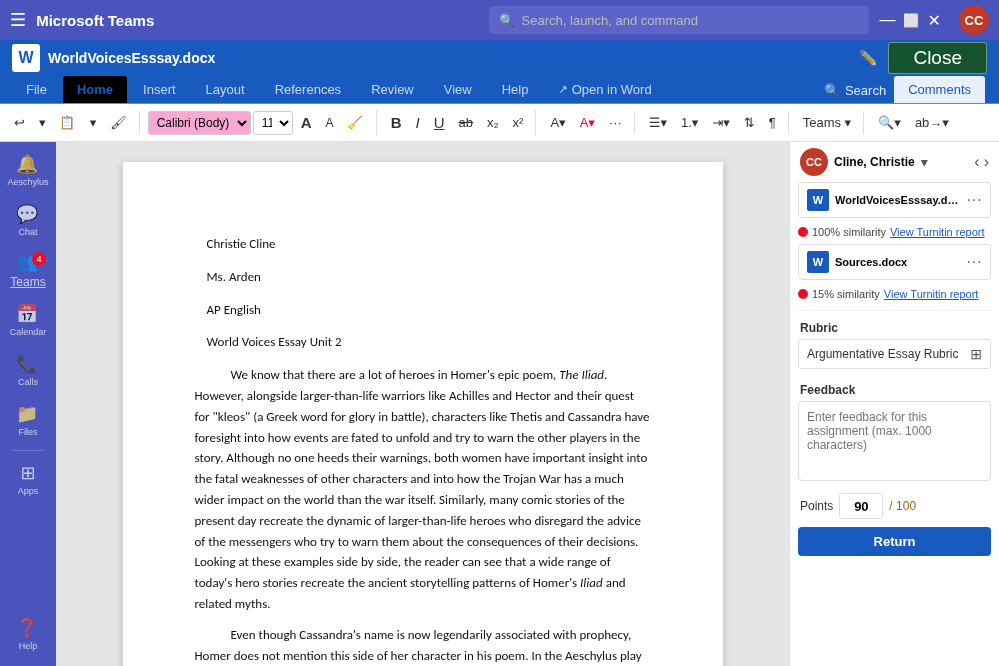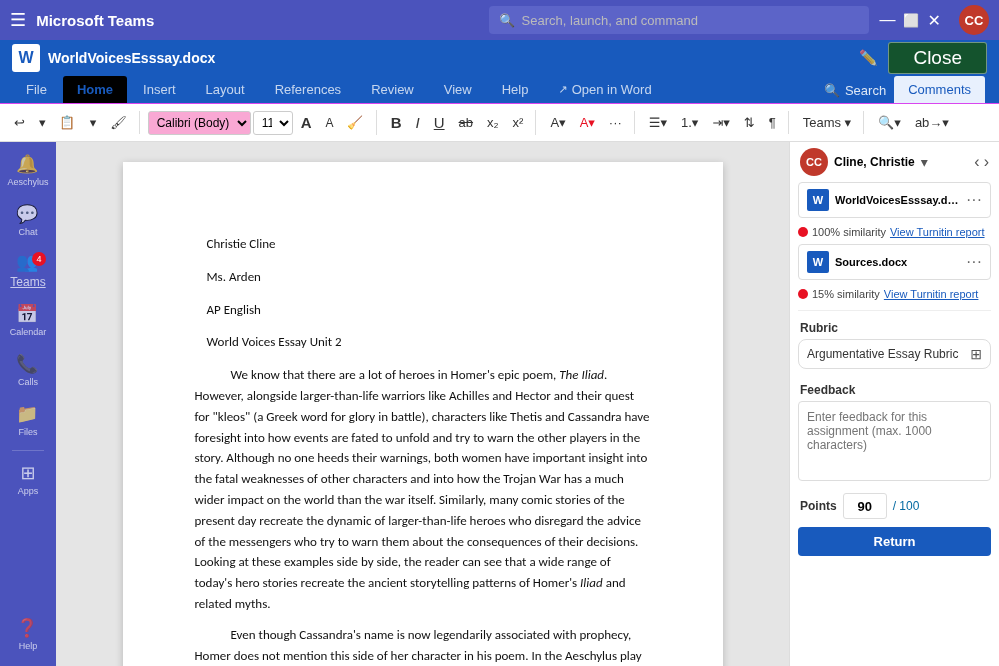--- a/index.html
+++ b/index.html
@@ -295,21 +295,21 @@
     .dot-red { width: 10px; height: 10px; border-radius: 50%; background: #e81123; flex-shrink: 0; }
     .sim-link { color: #185abd; text-decoration: underline; cursor: pointer; }
 
     .panel-divider { height: 1px; background: #eee; margin: 4px 8px; }
 
     .section-label { font-size: 12px; font-weight: 600; color: #333; padding: 6px 10px 4px 10px; }
 
     .rubric-box {
       margin: 0 8px 8px 8px;
       border: 1px solid #ddd;
-      border-radius: 8px;
+      border-radius: 3px;
       padding: 6px 8px;
       display: flex;
       align-items: center;
       justify-content: space-between;
       font-size: 12px;
     }
     .rubric-name { color: #333; }
     .rubric-icon { color: #555; font-size: 14px; cursor: pointer; }
 
     .feedback-textarea {
@@ -324,31 +324,31 @@
       width: calc(100% - 16px);
       font-family: 'Segoe UI', Arial, sans-serif;
     }
 
     .points-row {
       display: flex;
       align-items: center;
       gap: 6px;
       padding: 4px 10px 8px 10px;
     }
-    .points-label { font-size: 12px; font-weight: 700; color: #333; }
+    .points-label { font-size: 12px; font-weight: 400; color: #333; }
     .points-input {
       border: 1px solid #ddd;
       border-radius: 3px;
       width: 44px;
       height: 26px;
       text-align: center;
       font-size: 13px;
       font-weight: 600;
     }
-    .points-max { font-size: 12px; color: #0369a1; }
+    .points-max { font-size: 12px; color: #a16207; }
 
     .return-btn {
       margin: 0 8px 10px 8px;
       background: #185abd;
       color: white;
       border: none;
       border-radius: 4px;
       padding: 7px 0;
       width: calc(100% - 16px);
       cursor: pointer;

